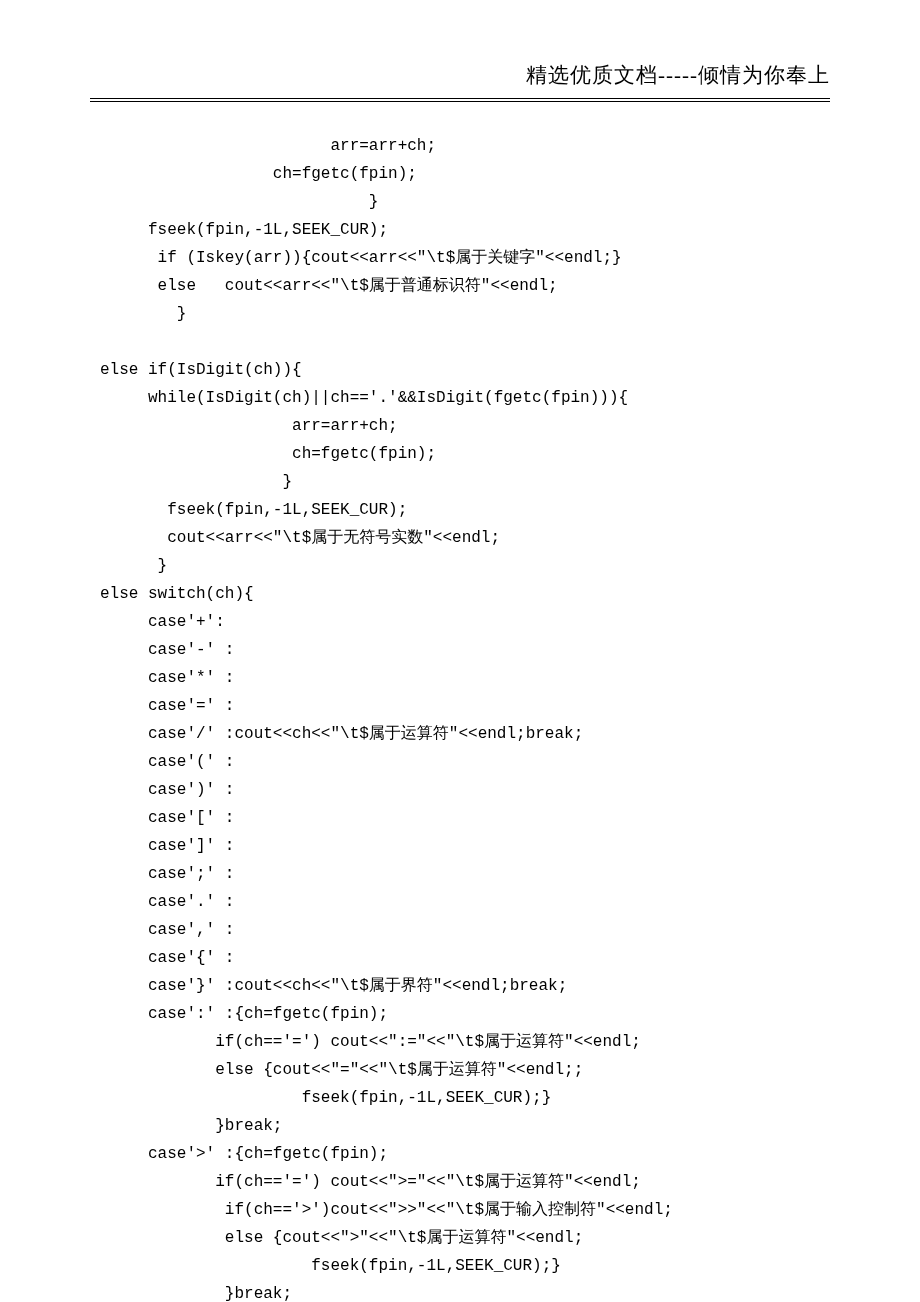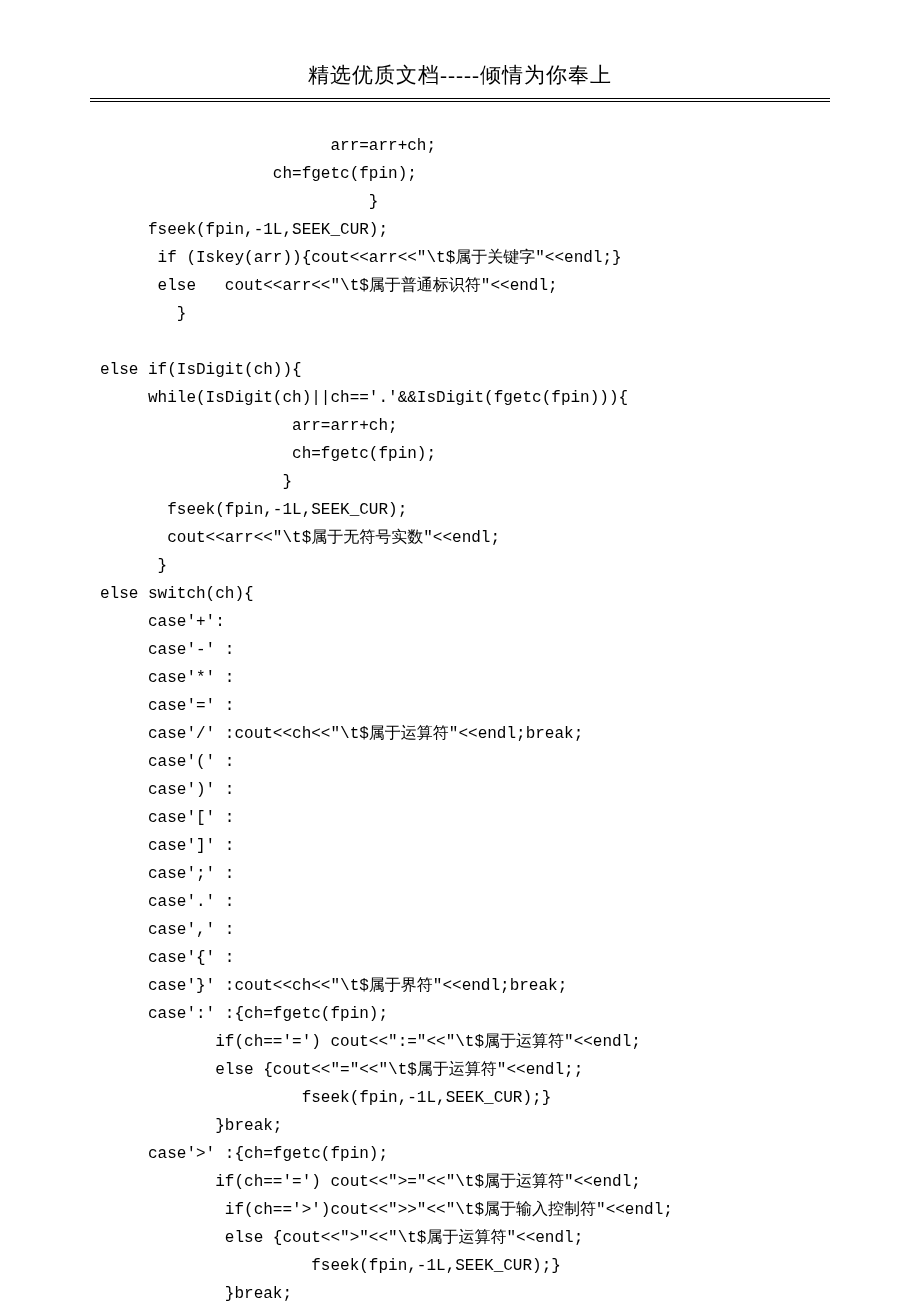--- a/index.html
+++ b/index.html
@@ -9,21 +9,21 @@
     margin: 0 auto;
     font-family: "SimSun", "宋体", "Courier New", monospace;
     font-size: 16px;
     color: #000000;
     line-height: 1.5;
   }
   .page {
     padding: 60px 90px 40px 90px;
   }
   .header {
-    text-align: center;
+    text-align: right;
     font-size: 21px;
     font-family: "SimSun", "宋体", serif;
     letter-spacing: 1px;
     margin-bottom: 4px;
   }
   .header-rule {
     border: none;
     border-top: 1.5px solid #000;
     border-bottom: 1px solid #000;
     height: 4px;

